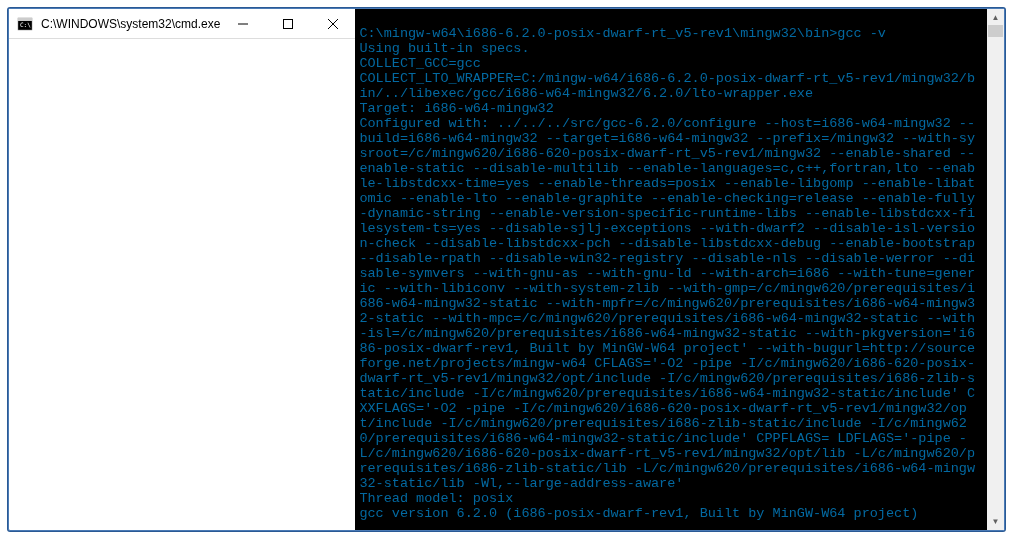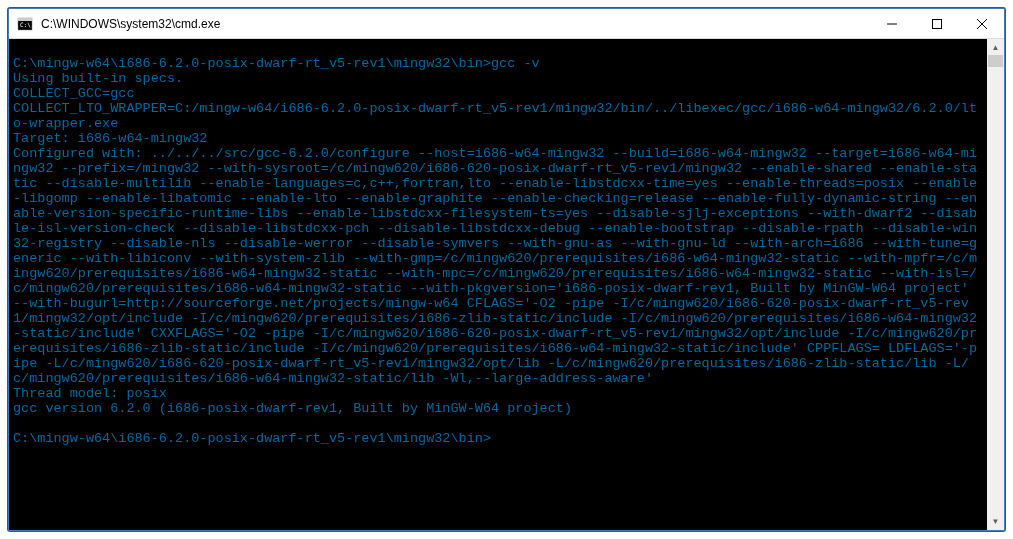--- a/index.html
+++ b/index.html
@@ -8,21 +8,20 @@
       background: #fff;
       padding: 8px;
     }
     .window {
       width: 997px;
       height: 523px;
       border: 1px solid #4a7ab5;
       border-radius: 2px;
       box-shadow: 0 0 0 1px #2a5a95;
       display: flex;
-      flex-direction: column;
       background: #fff;
     }
     .titlebar {
       height: 30px;
       background: #fff;
       display: flex;
       align-items: center;
       border-bottom: 1px solid #ddd;
     }
     .titlebar-icon {

